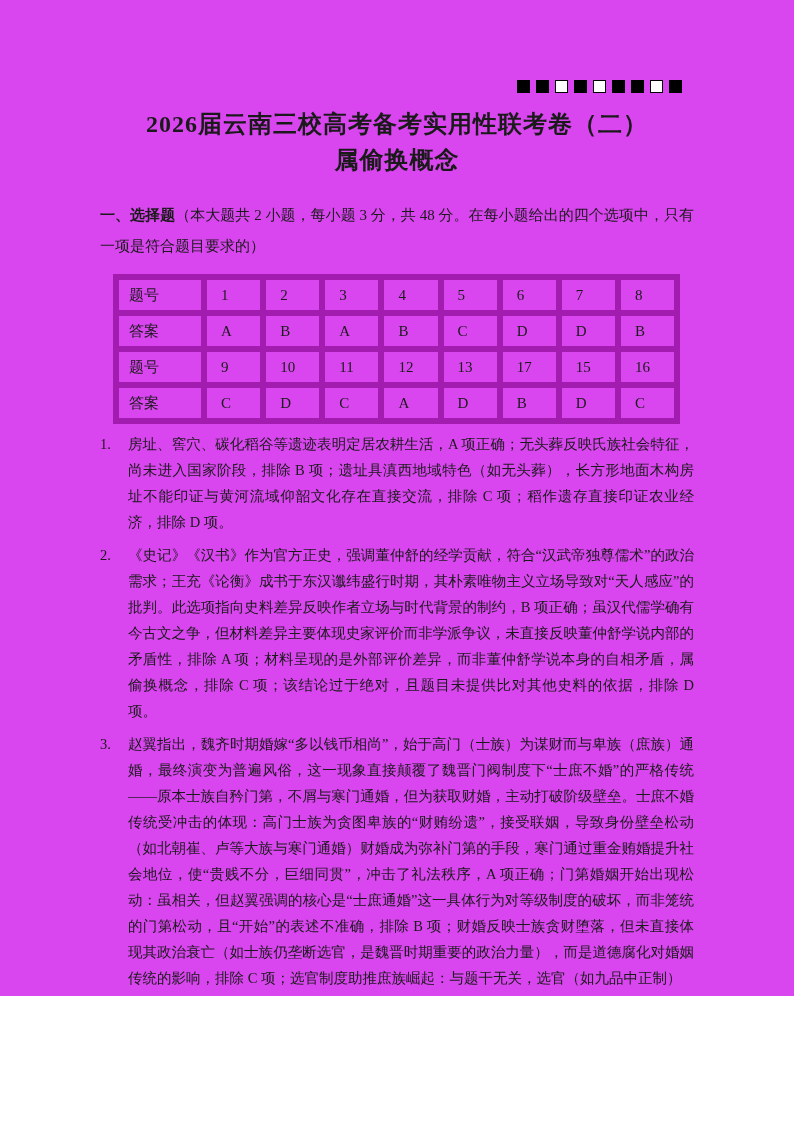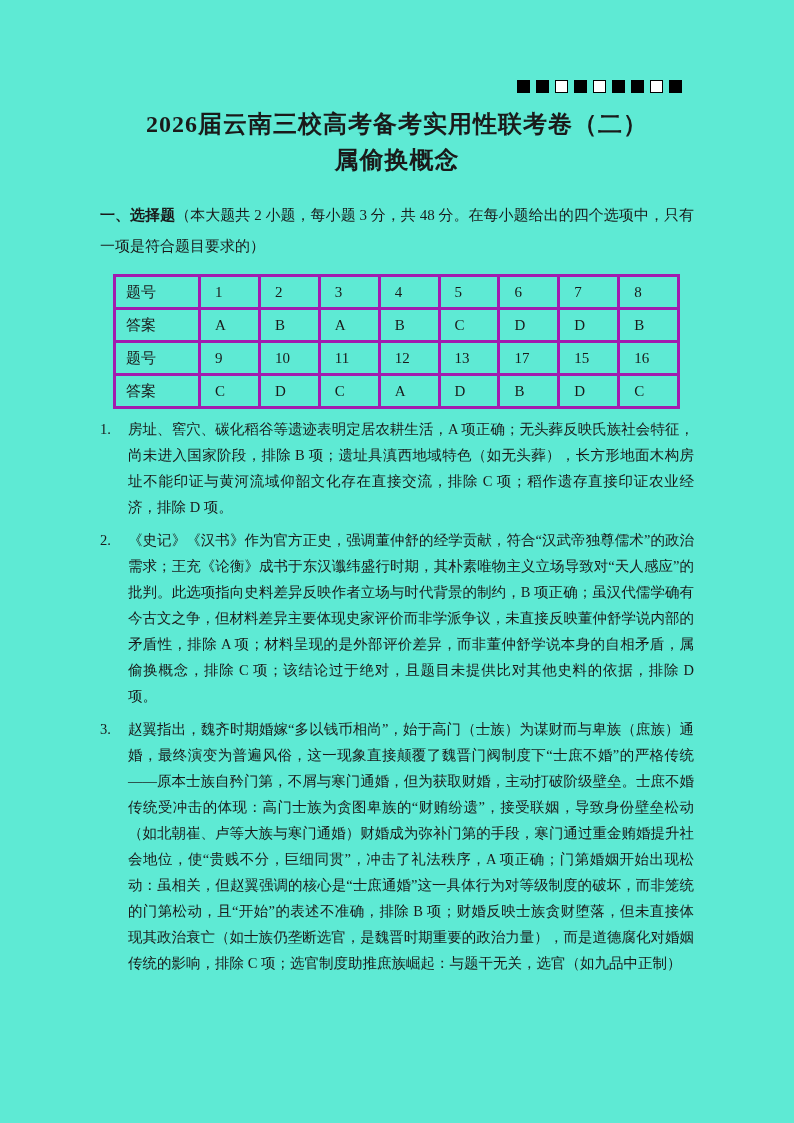--- a/index.html
+++ b/index.html
@@ -3,23 +3,23 @@
 <meta charset="utf-8">
 <style>
   html, body {
     margin: 0;
     padding: 0;
     background: #ffffff;
   }
   .page {
     position: relative;
     width: 794px;
-    height: 1123px;
+    height: 996px;
     margin: 0 auto;
-    background: #5eead4;
+    background: #d946ef;
     color: #1a1a1a;
     font-family: "Liberation Serif", "DejaVu Serif", serif;
     overflow: hidden;
   }
   
   .marks {
     position: absolute;
     top: 80px;
     right: 112px;
     display: flex;
@@ -50,21 +50,21 @@
   }
   .bold { font-weight: 700; }
 
   table.answers {
     margin: 12px 0 0 113px;
     border-collapse: collapse;
     table-layout: fixed;
     width: 567px;
   }
   table.answers td {
-    border: 3px solid #a21caf;
+    border: 6px solid #a21caf;
     height: 30px;
     font-size: 15px;
     padding: 0 0 0 14px;
     text-align: left;
     vertical-align: middle;
   }
   table.answers td.lab { width: 72px; padding-left: 10px; }
 
   .analysis-heading {
     margin: 12px 100px 0 100px;

